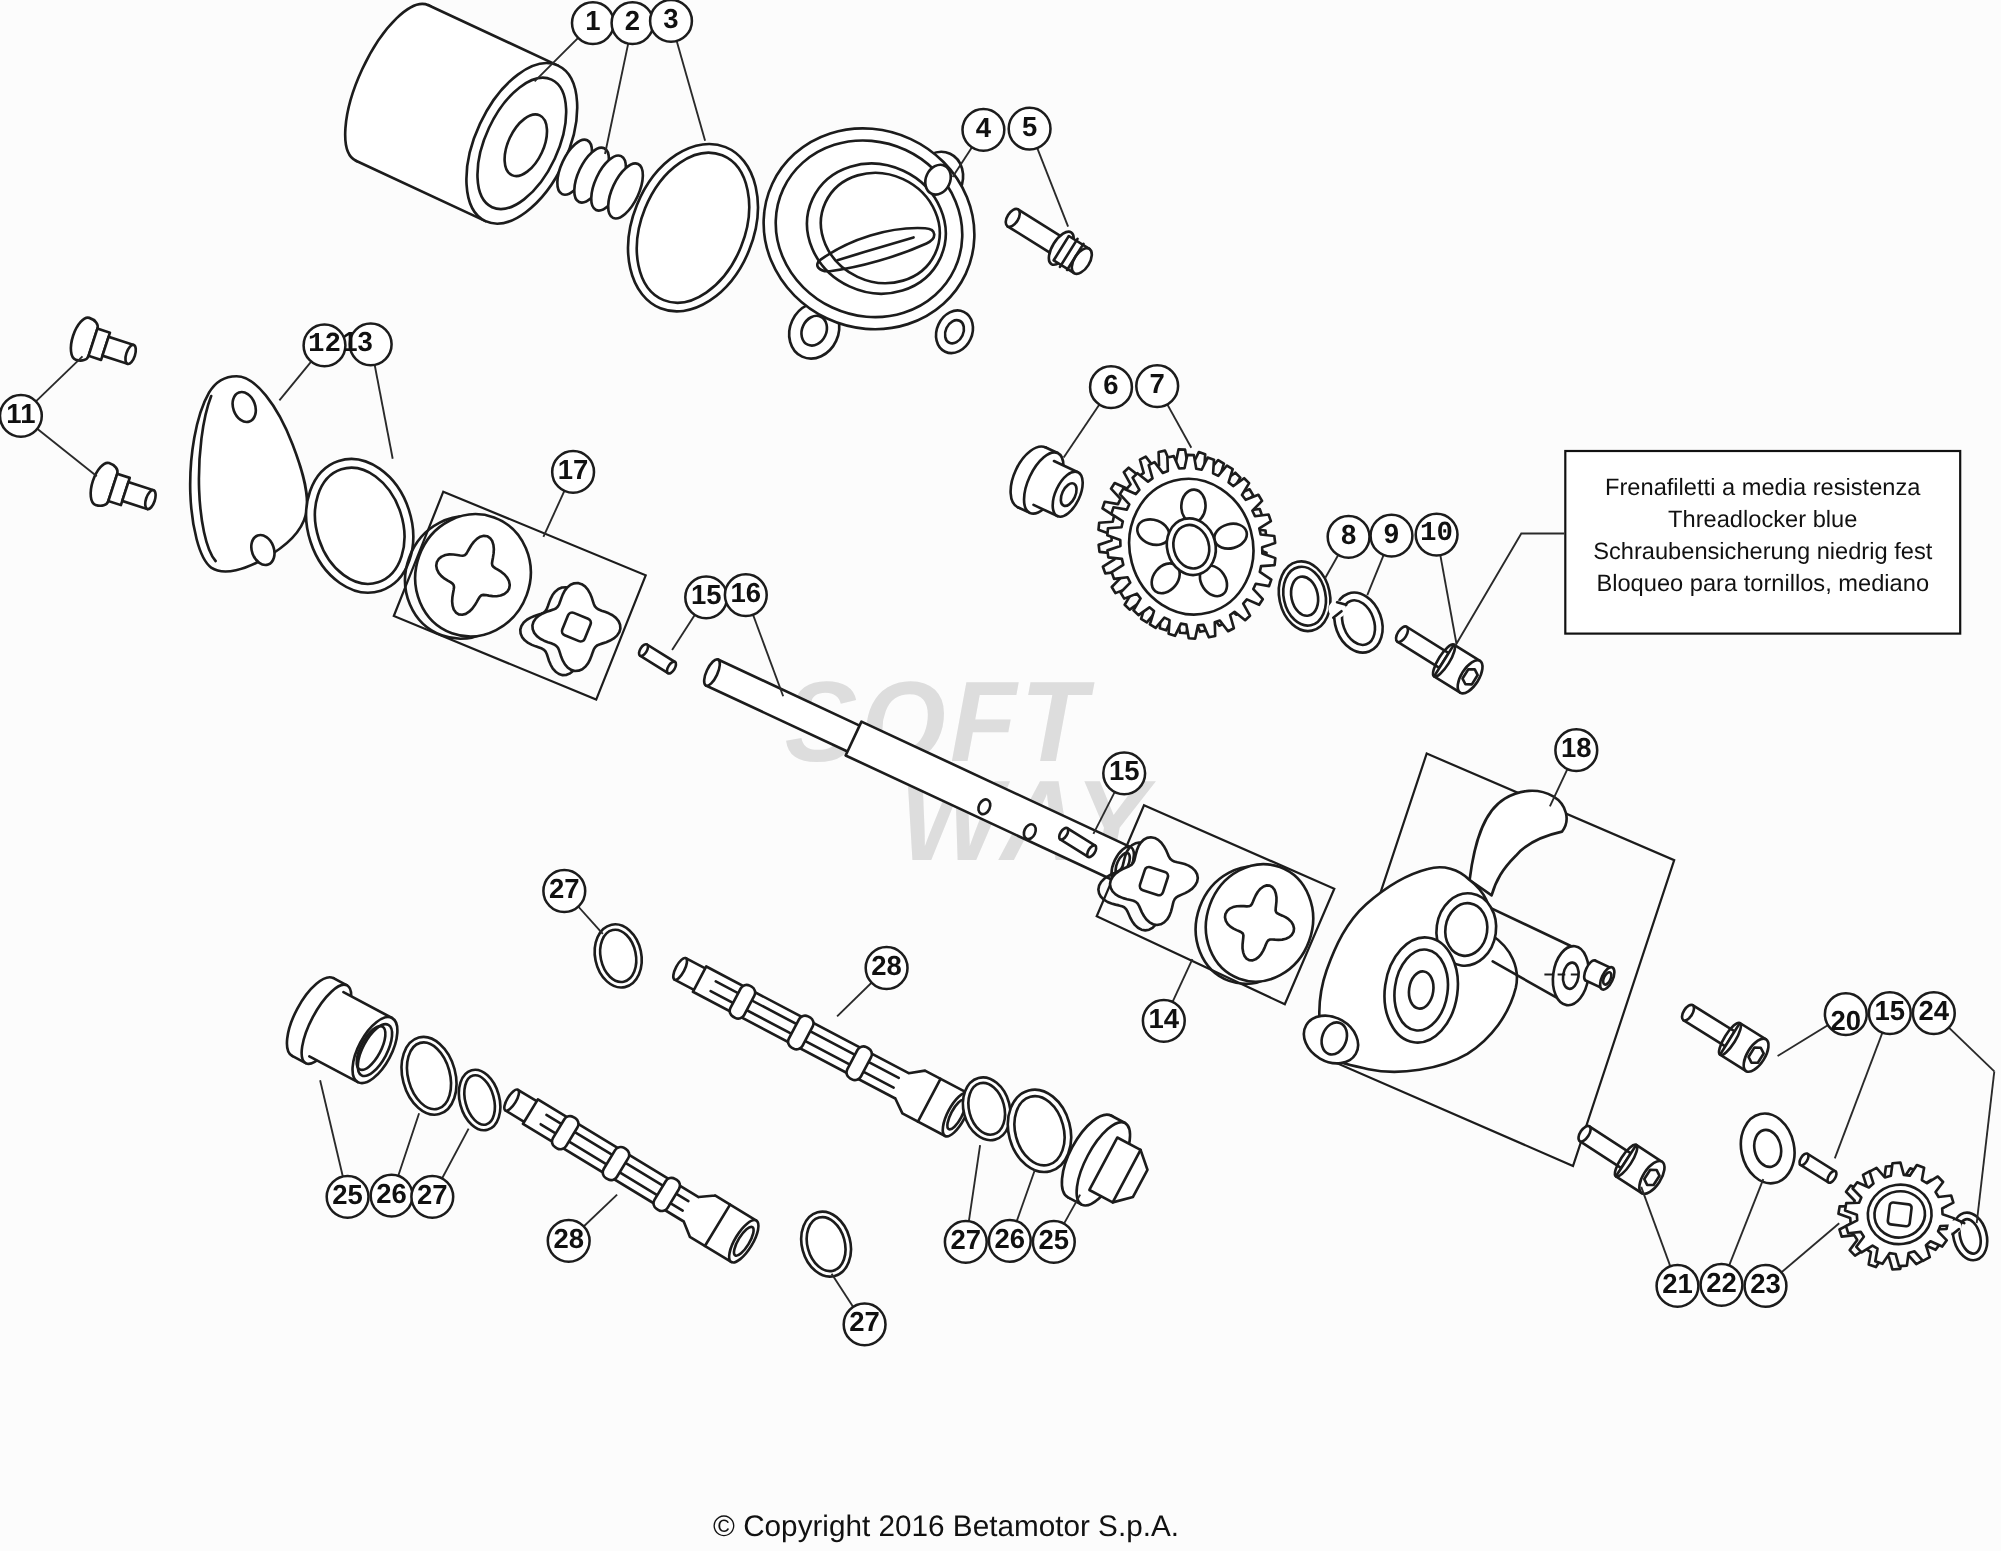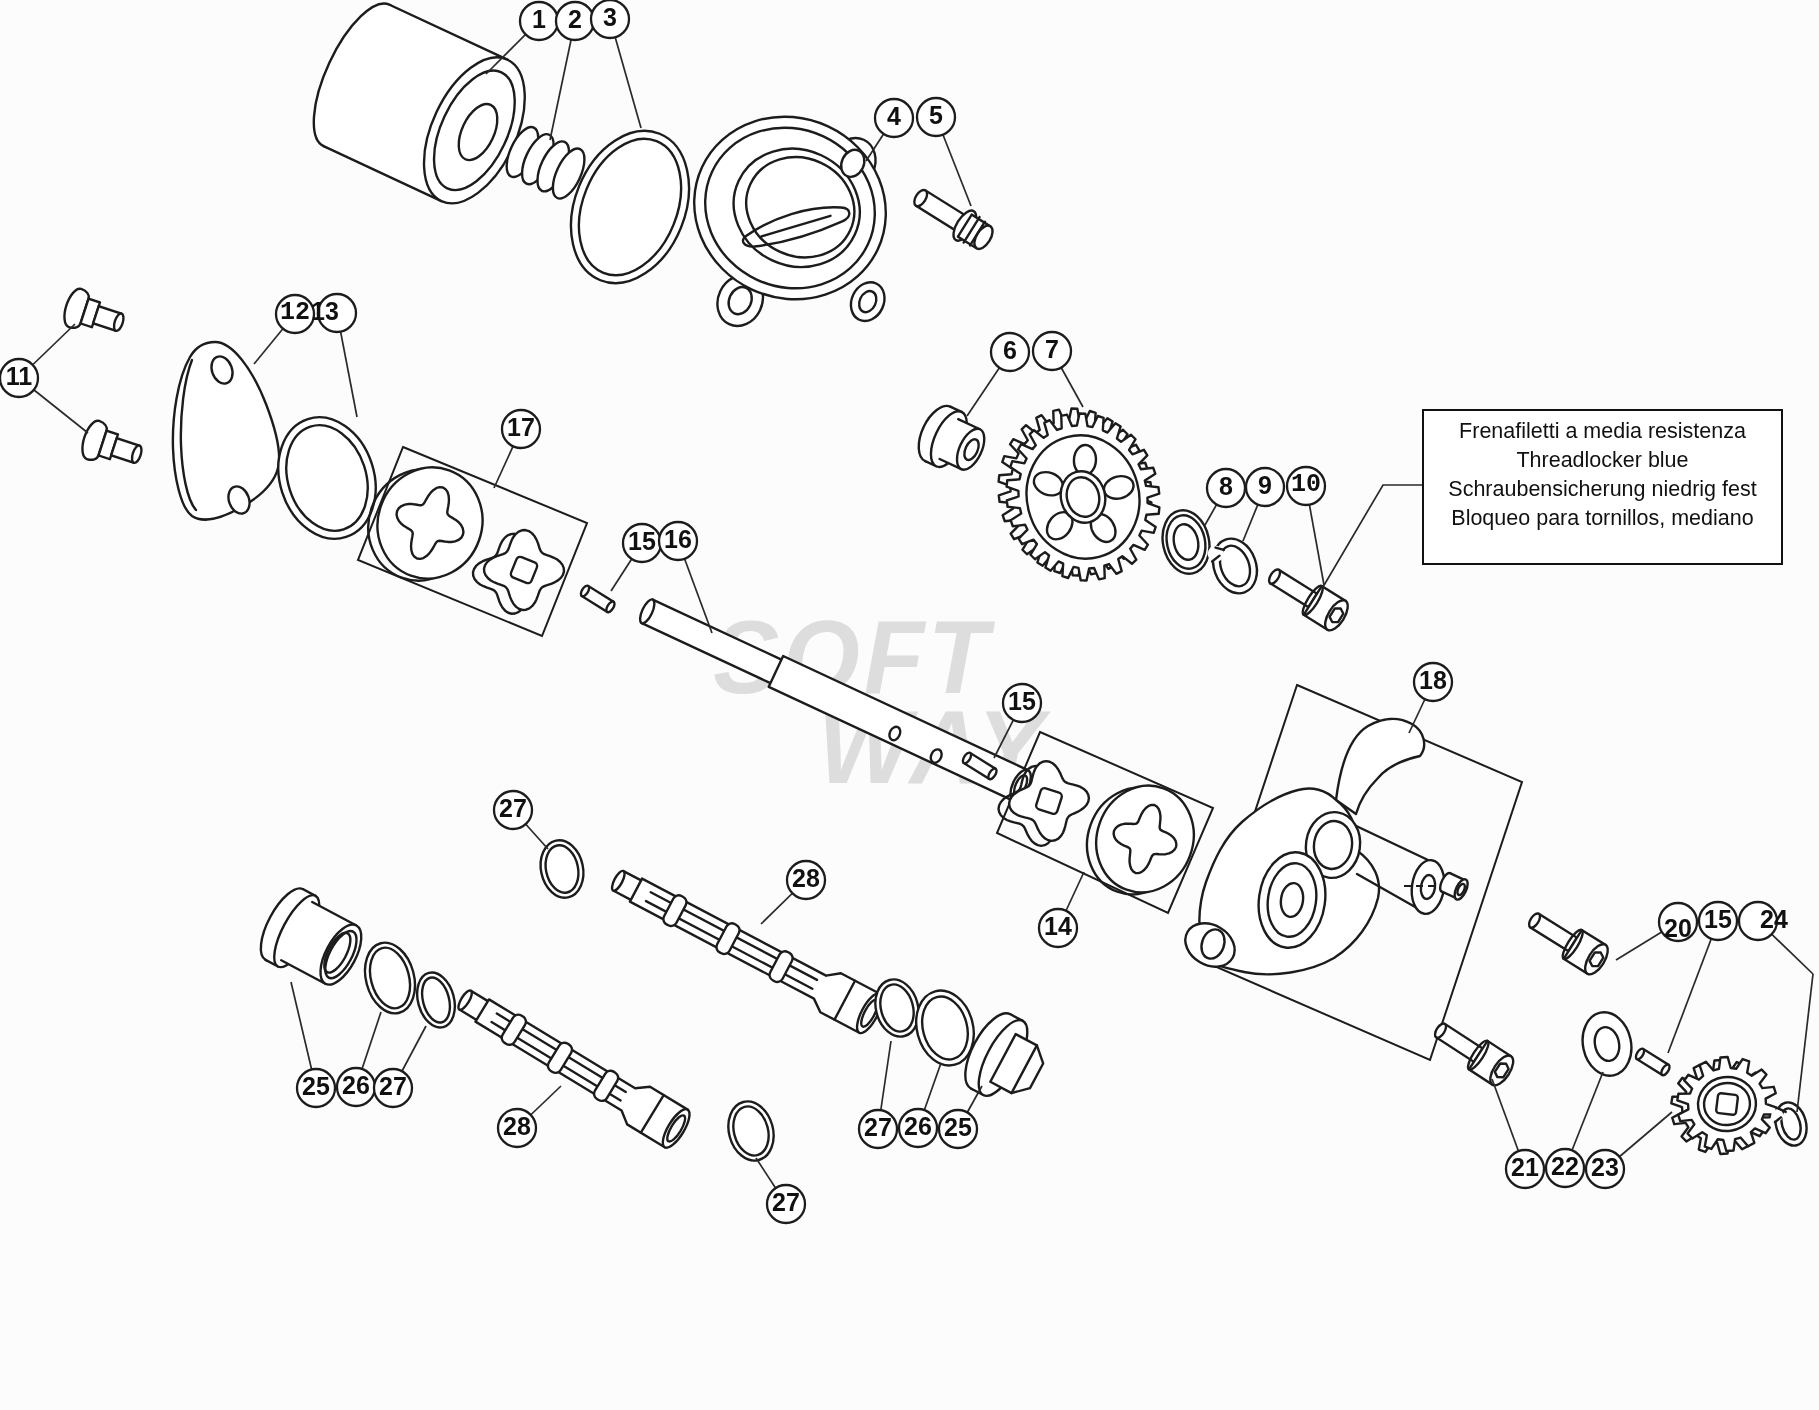--- a/index.html
+++ b/index.html
@@ -14,21 +14,21 @@
   svg#diagram-svg{position:absolute;left:0;top:0;z-index:2;}
   .ln{stroke:#1c1c1c;stroke-width:2.4;fill:none;stroke-linecap:round;stroke-linejoin:round;}
   .fw{fill:#ffffff;}
   .leader{stroke:#2a2a2a;stroke-width:1.7;fill:none;}
   #leader-layer line{stroke:#2a2a2a;stroke-width:1.7;}
   #balloon-layer circle{fill:#ffffff;stroke:#1c1c1c;stroke-width:2.3;}
   #balloon-text-layer{position:absolute;left:0;top:0;width:1819px;height:1410px;z-index:3;pointer-events:none;}
   .balloon-num{position:absolute;transform:translate(-50%,-54%);font-weight:bold;font-size:25px;color:#111;}
   .note-box{position:absolute;left:1422px;top:409px;width:357px;height:146px;z-index:3;
             border:2px solid #111;background:#fff;text-align:center;color:#111;
-            font-size:21.5px;line-height:29px;padding-top:6px;}
+            font-size:21.5px;line-height:29px;padding-top:18px;}
   .copyright{position:absolute;left:520px;top:1372px;width:680px;z-index:3;text-align:center;
              font-size:27px;color:#111;}
   .box-line{stroke:#1c1c1c;stroke-width:2;fill:none;}
   .dash{stroke:#1c1c1c;stroke-width:1.8;fill:none;stroke-dasharray:7 5;}
 </style>
 </head>
 <body>
 
 <div class="canvas">
 
@@ -450,26 +450,27 @@
       <div class="balloon-num" style="left: 316px; top: 1088px;">25</div>
       <div class="balloon-num" style="left: 356px; top: 1087px;">26</div>
       <div class="balloon-num" style="left: 393px; top: 1088px;">27</div>
       <div class="balloon-num" style="left: 517px; top: 1128px;">28</div>
       <div class="balloon-num" style="left: 786px; top: 1204px;">27</div>
       <div class="balloon-num" style="left: 878px; top: 1129px;">27</div>
       <div class="balloon-num" style="left: 918px; top: 1128px;">26</div>
       <div class="balloon-num" style="left: 958px; top: 1129px;">25</div>
       <div class="balloon-num" style="left: 1678px; top: 930px;">20</div>
       <div class="balloon-num" style="left: 1718px; top: 921px;">15</div>
-      <div class="balloon-num" style="left: 1758px; top: 921px; margin-left: 16px;">24</div>
+      <div class="balloon-num" style="left: 1758px; top: 921px;">24</div>
       <div class="balloon-num" style="left: 1525px; top: 1169px;">21</div>
       <div class="balloon-num" style="left: 1565px; top: 1168px;">22</div>
       <div class="balloon-num" style="left: 1605px; top: 1169px;">23</div>
     </div>
 
   <div class="note-box">
     <div>Frenafiletti a media resistenza</div>
     <div>Threadlocker blue</div>
     <div>Schraubensicherung niedrig fest</div>
     <div>Bloqueo para tornillos, mediano</div>
   </div>
 
+  <div class="copyright">© Copyright 2016 Betamotor S.p.A.</div>
 </div>
 
 </body></html>

